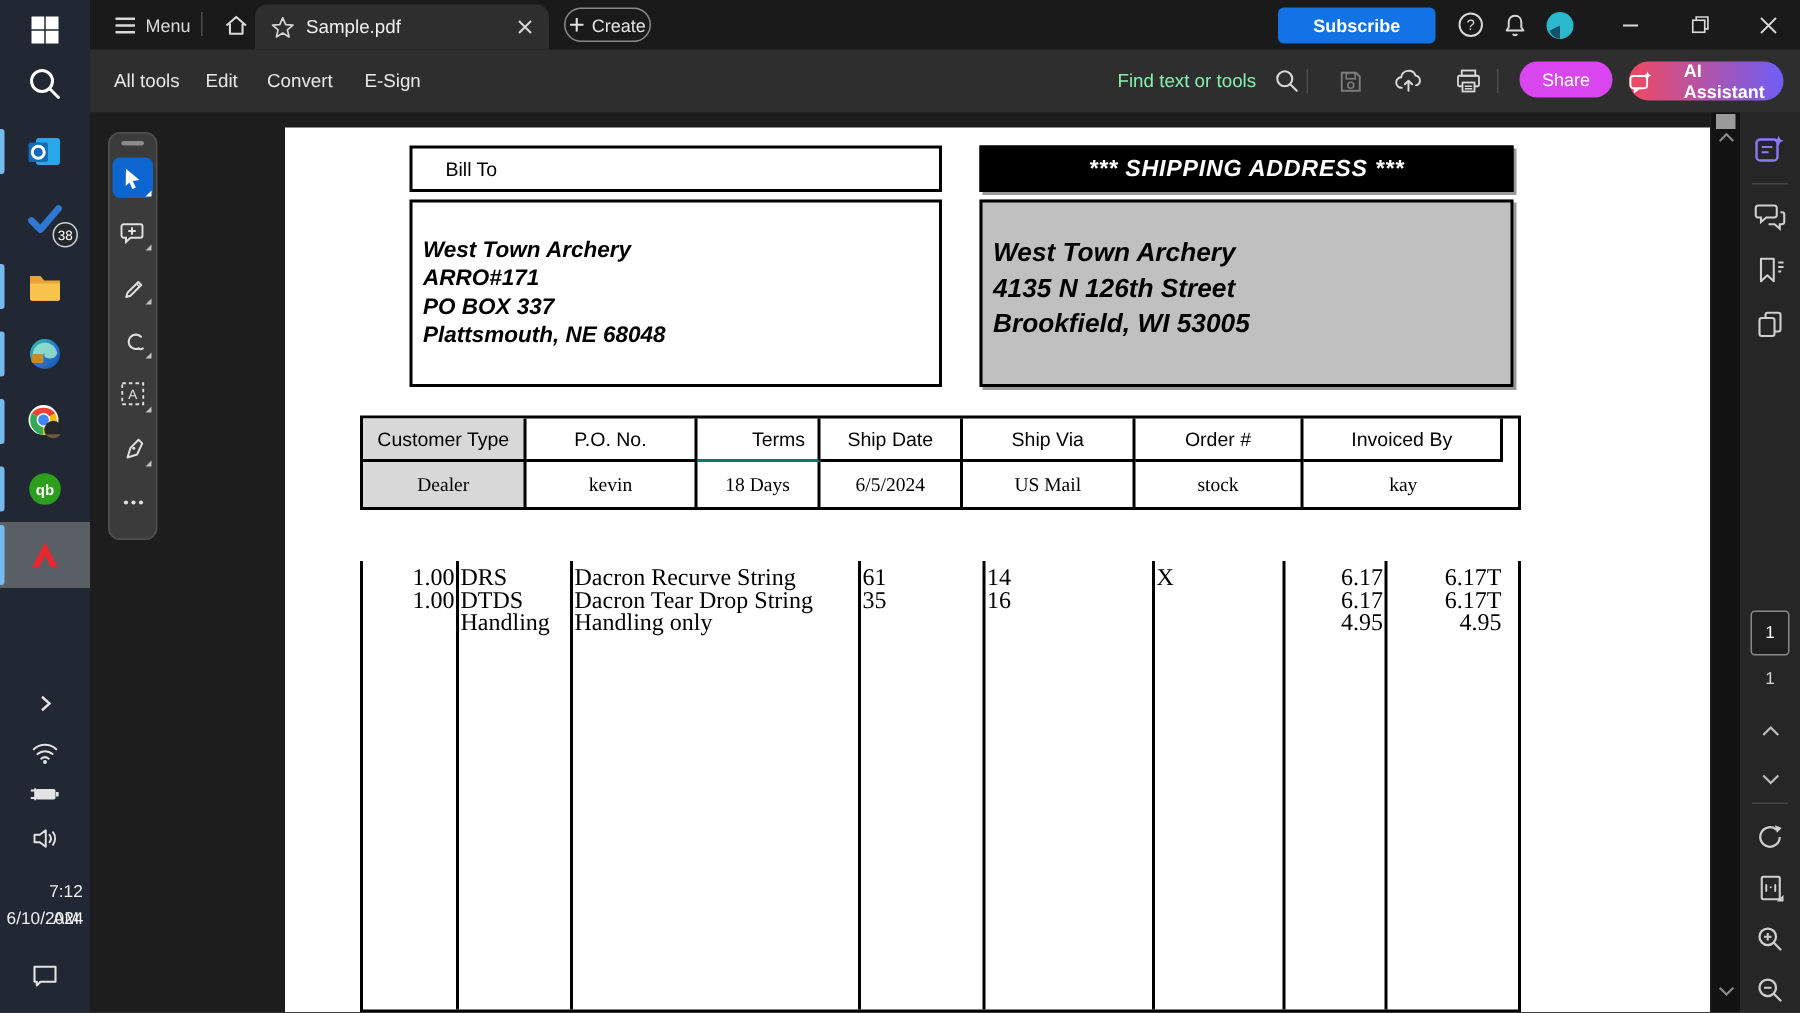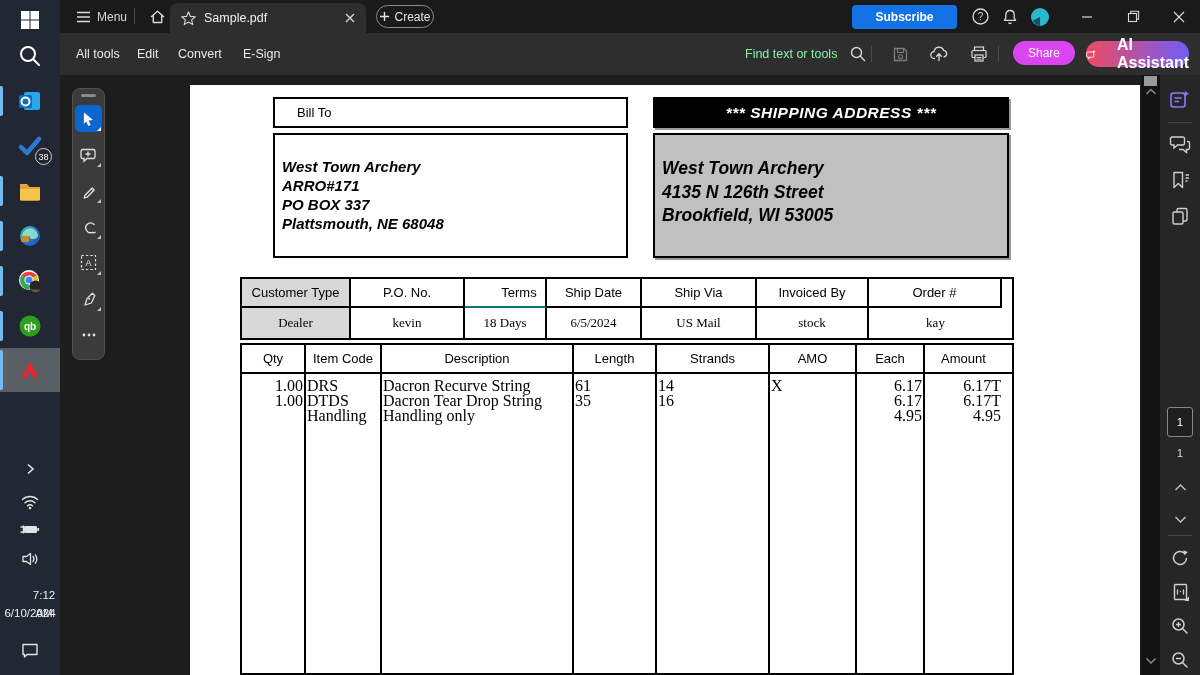--- a/index.html
+++ b/index.html
@@ -31,21 +31,21 @@
                 display:flex; align-items:center; justify-content:center; gap:4px; color:#e3e3e3; font-size:12px; }
   .subscribe { position:absolute; left:792px; top:5px; width:105px; height:24px; background:#1373e6; border-radius:4px;
                color:#fff; font-size:12px; font-weight:700; display:flex; align-items:center; justify-content:center; }
   .icon-btn { position:absolute; top:0; height:33px; width:30px; display:flex; align-items:center; justify-content:center; }
   .tool-tab { position:absolute; top:0; height:42px; display:flex; align-items:center; color:#e8e8e8; font-size:12.5px; }
   .find-label { position:absolute; top:0; height:42px; display:flex; align-items:center; color:#86efac; font-size:12.5px; }
   .tbar-icon { position:absolute; top:6px; height:30px; width:30px; display:flex; align-items:center; justify-content:center; }
   .share-btn { position:absolute; left:953px; top:8px; width:62px; height:24px; background:#d946ef; border-radius:13px;
                color:#fff; font-size:12px; display:flex; align-items:center; justify-content:center; }
   .ai-btn { position:absolute; left:1026px; top:8px; width:103px; height:26px; border-radius:13px;
-            background:linear-gradient(90deg,#ef4a60,#6f5ef6); color:#fff; font-size:16px; font-weight:700;
+            background:linear-gradient(90deg,#ef4a60,#6f5ef6); color:#fff; font-size:12px; font-weight:700;
             display:flex; align-items:center; justify-content:center; gap:21px; }
 
   
   .viewer { position:absolute; left:0; top:0; width:1081px; height:600px; background:#1d1d1d; overflow:hidden; }
   .scrollbar { position:absolute; left:1081px; top:0; width:19px; height:600px; background:#121212; }
   .scroll-thumb { position:absolute; left:3px; top:1px; width:13px; height:10px; background:#9a9a9a; }
   .rail { position:absolute; left:1100px; top:0; width:40px; height:600px; background:#262626; }
   .rail-icon { position:absolute; left:0; width:40px; display:flex; align-items:center; justify-content:center; }
   .rail-div { position:absolute; left:8px; width:24px; height:1px; background:#454545; }
   .pagebox { position:absolute; left:7px; width:26px; height:30px; border:1px solid #8a8a8a; border-radius:3px; background:#1f1f1f;
@@ -394,41 +394,31 @@
             <div>4135 N 126th Street</div>
             <div>Brookfield, WI 53005</div>
           </div>
 
           <div class="grid-table" style="left:50px;top:192px;width:774px;grid-template-columns:109px 114px 82px 95px 115px 112px 133px;grid-template-rows:29px 30px;">
             <div class="cell shade hdr" style="border-bottom:2px solid #000;">Customer Type</div>
             <div class="cell" style="border-bottom:2px solid #000;">P.O. No.</div>
             <div class="cell" style="border-bottom:2px solid #0f766e;padding-left:28px;">Terms</div>
             <div class="cell" style="border-bottom:2px solid #000;">Ship Date</div>
             <div class="cell" style="border-bottom:2px solid #000;">Ship Via</div>
+            <div class="cell" style="border-bottom:2px solid #000;">Order #</div>
             <div class="cell" style="border-bottom:2px solid #000;">Invoiced By</div>
-            <div class="cell" style="border-bottom:2px solid #000;">Order #</div>
             <div class="cell shade serif">Dealer</div>
             <div class="cell serif">kevin</div>
             <div class="cell serif">18 Days</div>
             <div class="cell serif">6/5/2024</div>
             <div class="cell serif">US Mail</div>
             <div class="cell serif">stock</div>
             <div class="cell serif">kay</div>
           </div>
 
-          <div class="grid-table" style="left:50px;top:258px;width:774px;grid-template-columns:64px 76px 192px 83px 113px 87px 68px 77px;grid-template-rows:27px;">
-            <div class="cell">Qty</div>
-            <div class="cell">Item Code</div>
-            <div class="cell">Description</div>
-            <div class="cell">Length</div>
-            <div class="cell">Strands</div>
-            <div class="cell">AMO</div>
-            <div class="cell">Each</div>
-            <div class="cell">Amount</div>
-          </div>
 
           <div class="items-body" style="left:50px;top:289px;width:774px;height:301px;grid-template-columns:64px 76px 192px 83px 113px 87px 68px 77px;">
             <div class="col">
               <div class="ln ra">1.00</div>
               <div class="ln ra">1.00</div>
               <div class="ln ra"></div>
             </div>
             <div class="col">
               <div class="ln">DRS</div>
               <div class="ln">DTDS</div>

